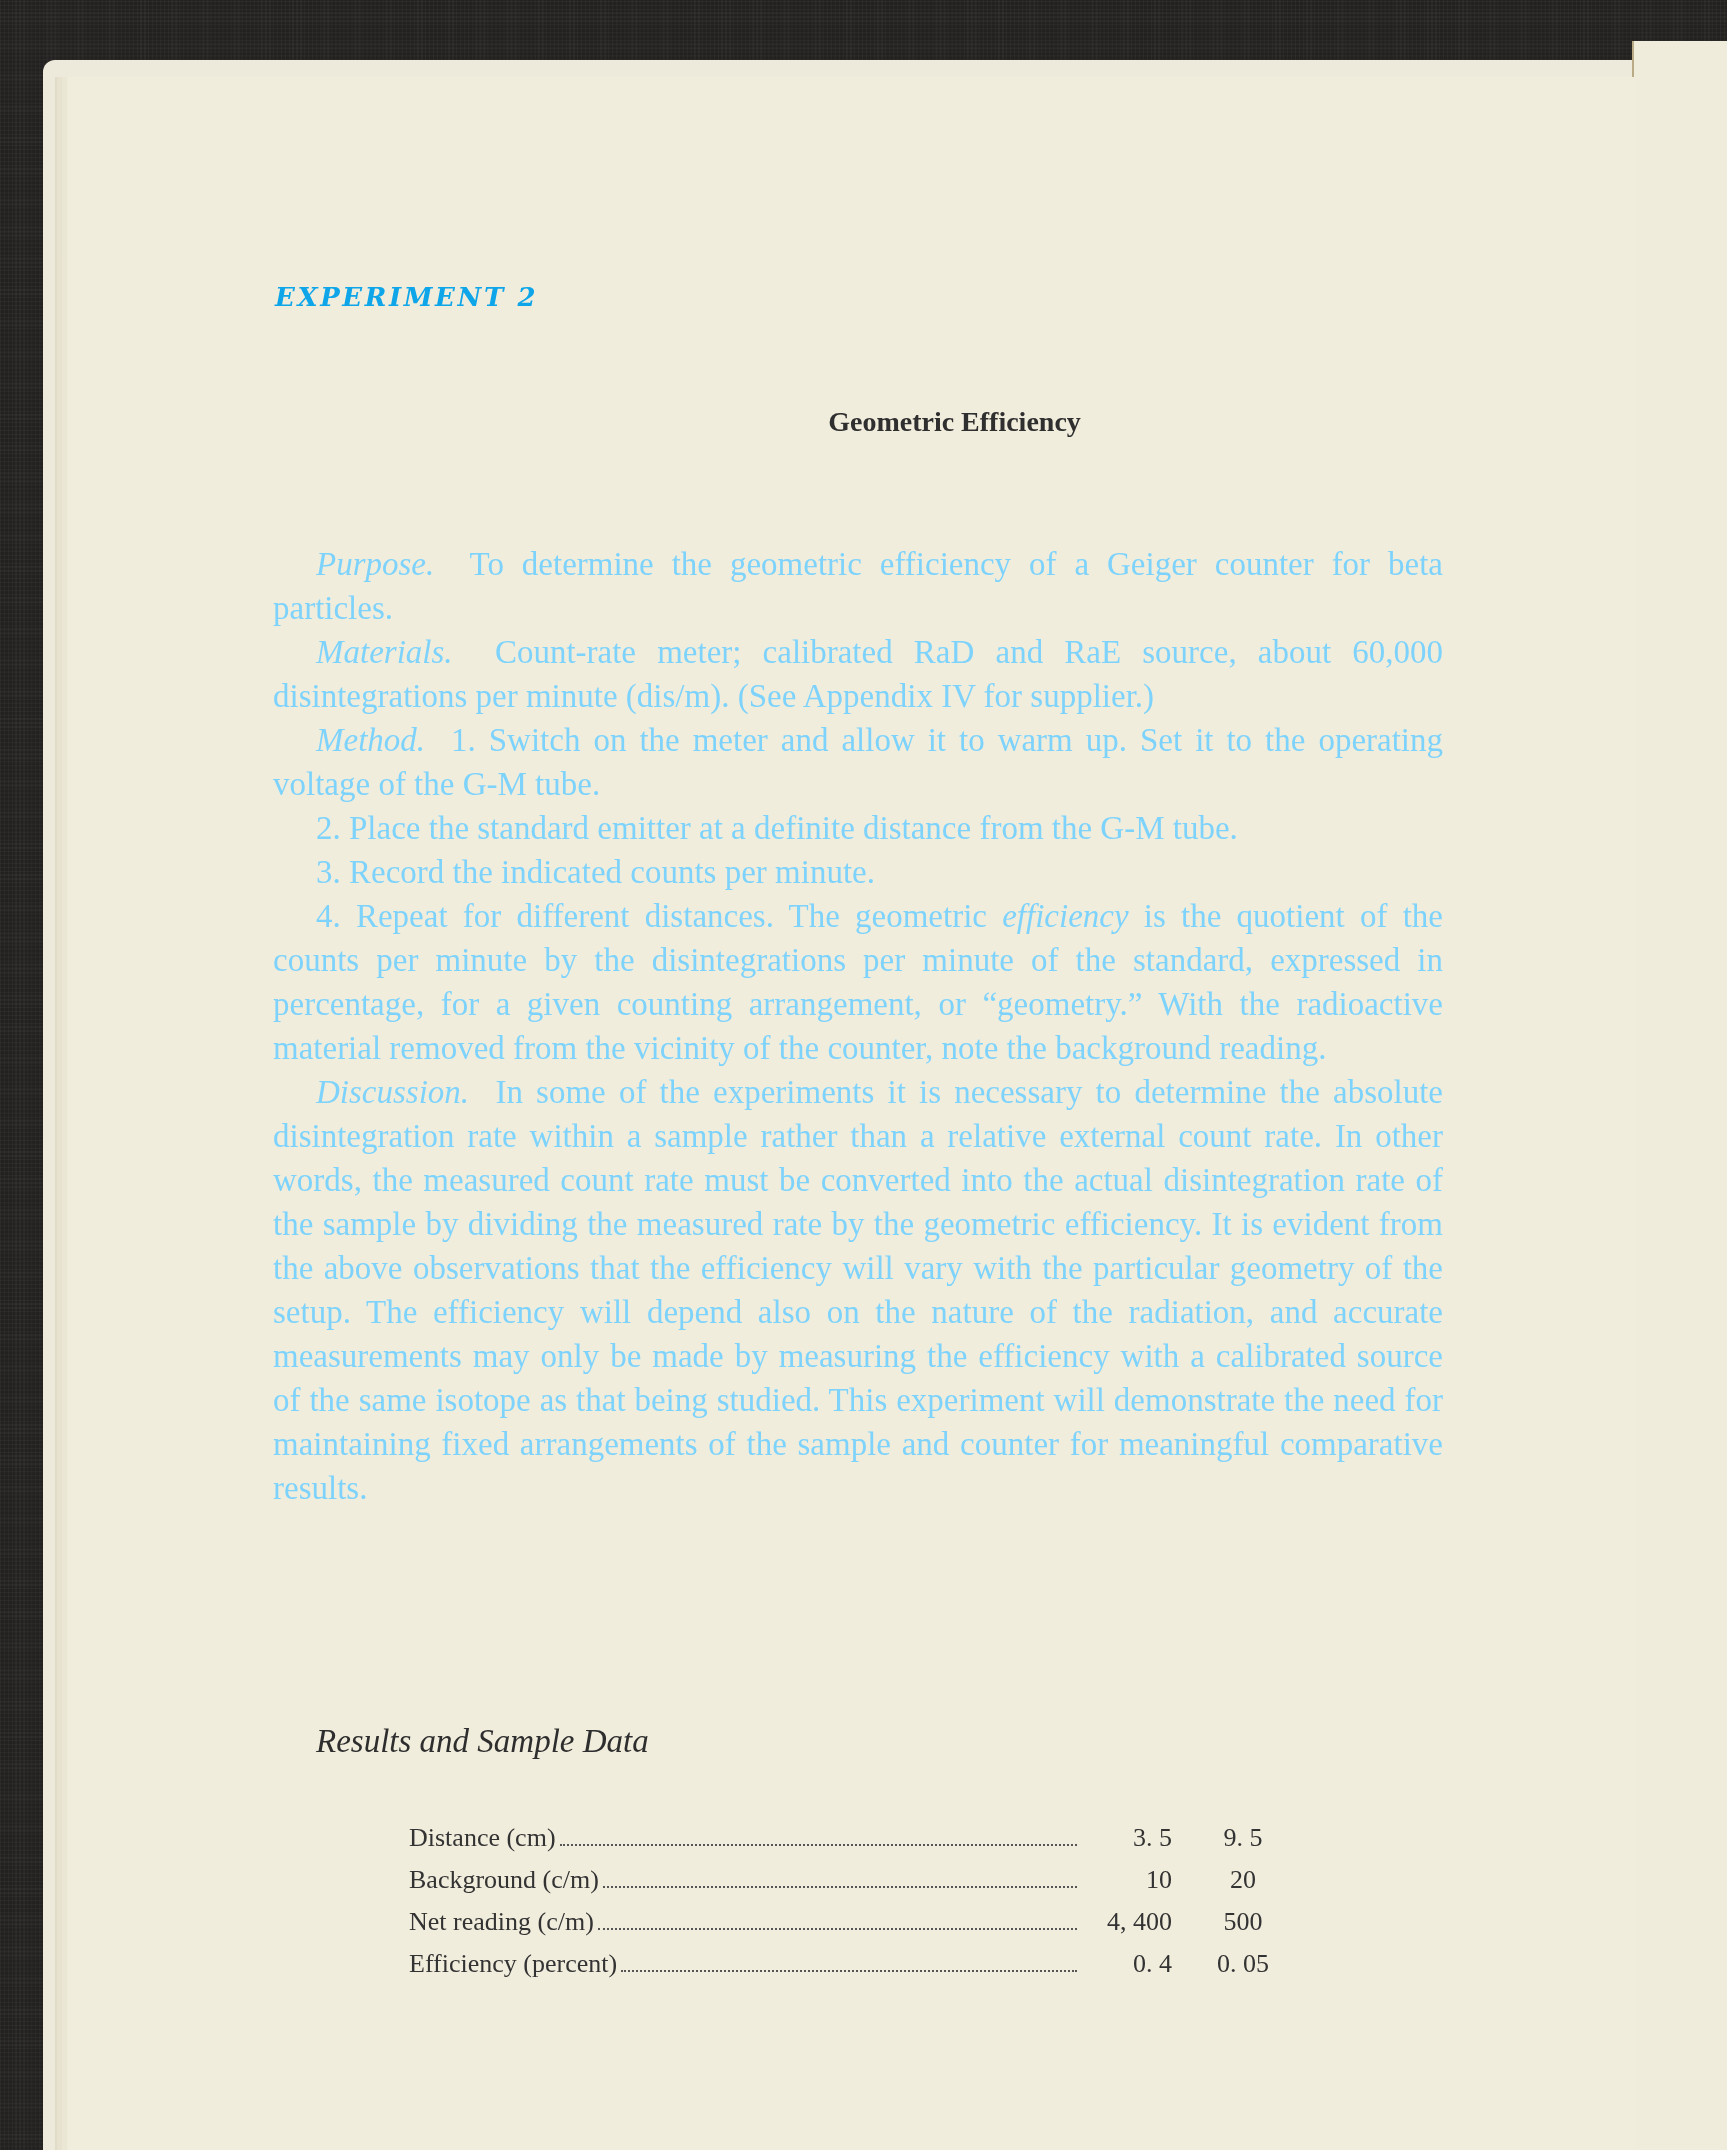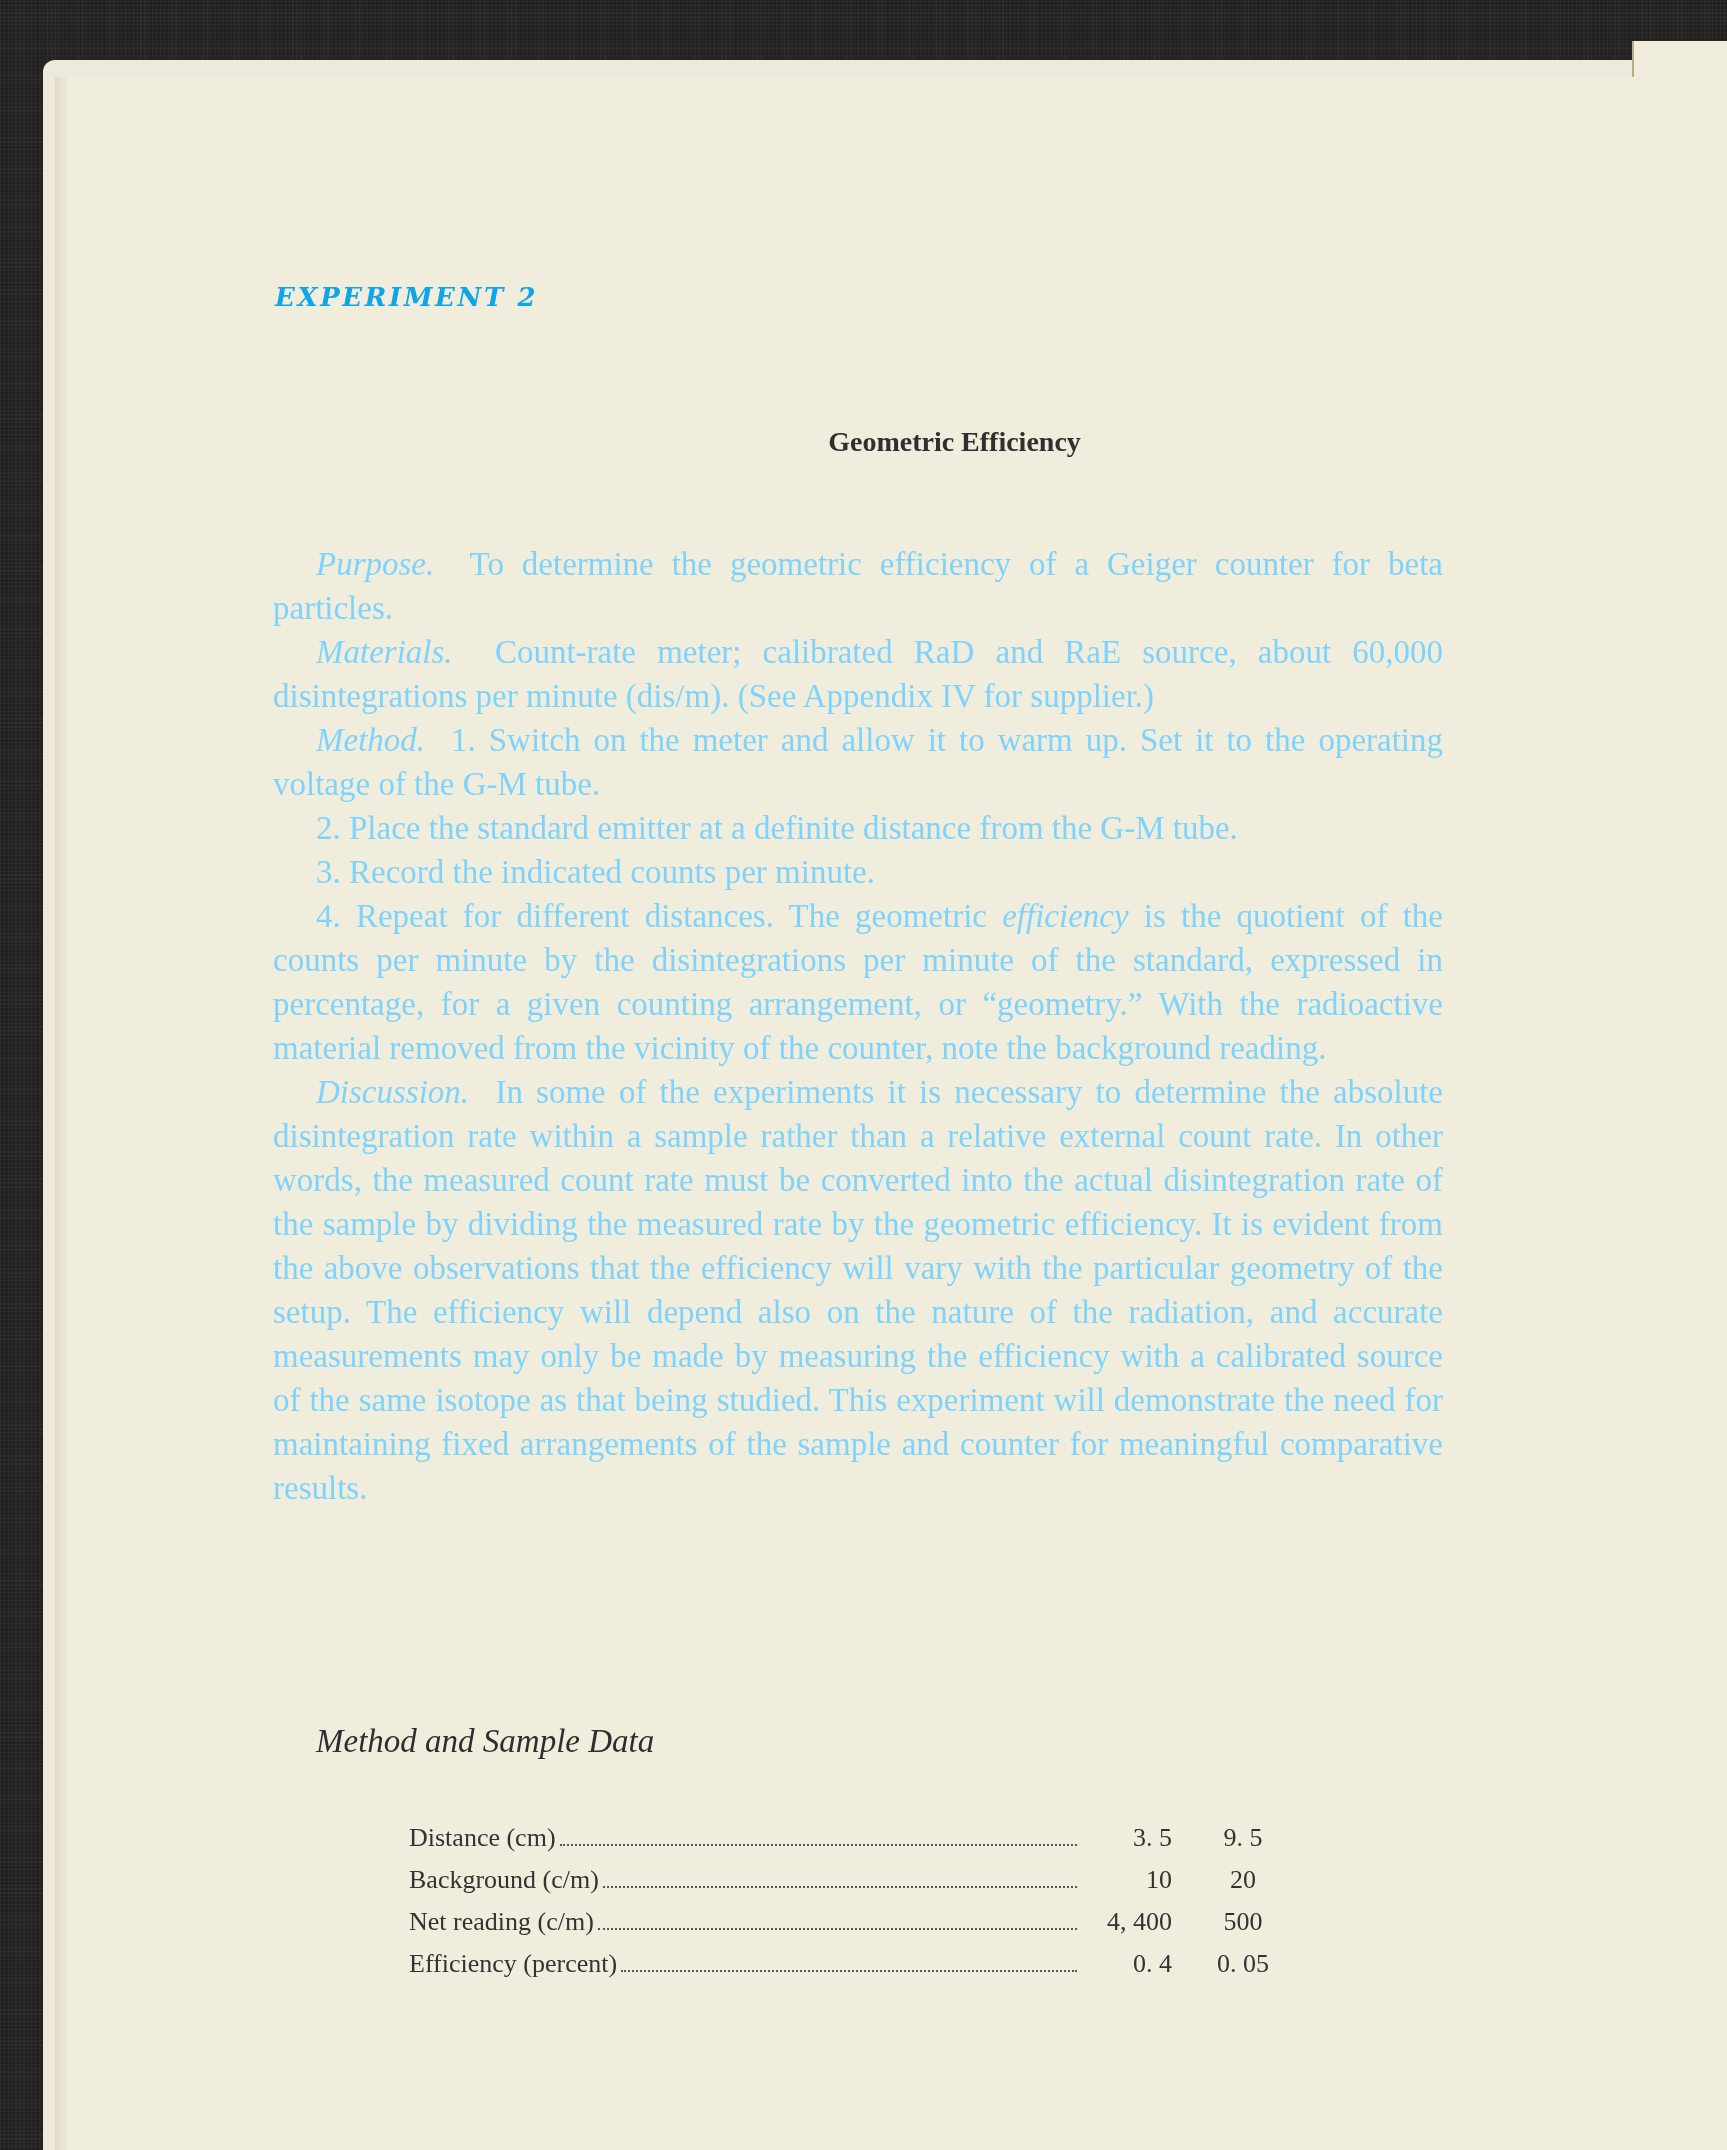--- a/index.html
+++ b/index.html
@@ -28,21 +28,21 @@
   .next-page {
     position: absolute; left: 1632px; top: 41px; width: 95px; height: 2237px;
     background: #f0ecdc; border-left: 2.2px solid #b8ab86;
   }
   .running-head {
     position: absolute; left: 275px; top: 282px;
     font-family: "DejaVu Serif", serif; font-weight: bold; font-style: italic;
     font-size: 26px; letter-spacing: 2.6px; color: #0ea5e9;
   }
   .title {
-    position: absolute; left: 0; width: 1728px; top: 426px; text-align: center;
+    position: absolute; left: 0; width: 1728px; top: 406px; text-align: center;
     font-family: "Liberation Serif", serif; font-weight: bold; font-size: 28px;
     color: #2f2f2f; padding-left: 181px; box-sizing: border-box;
   }
   .body-text {
     position: absolute; left: 273px; top: 542px; width: 1170px;
     font-family: "Liberation Serif", serif; font-size: 33px; line-height: 44px;
     text-align: justify; color: #7dd3fc;
   }
   .body-text p { margin: 0; text-indent: 43px; }
   .body-text .lead { font-style: italic; }
@@ -94,21 +94,21 @@
   </p>
   <p>
     <span>4. Repeat for different distances. The geometric </span><em>efficiency</em><span> is the quotient of the counts per minute by the disintegrations per minute of the standard, expressed in percentage, for a given counting arrangement, or “geometry.” With the radioactive material removed from the vicinity of the counter, note the background reading.</span>
   </p>
   <p>
     <span class="lead">Discussion.</span>&nbsp;
     <span>In some of the experiments it is necessary to determine the absolute disintegration rate within a sample rather than a relative external count rate. In other words, the measured count rate must be converted into the actual disintegration rate of the sample by dividing the measured rate by the geometric efficiency. It is evident from the above observations that the efficiency will vary with the particular geometry of the setup. The efficiency will depend also on the nature of the radiation, and accurate measurements may only be made by measuring the efficiency with a calibrated source of the same isotope as that being studied. This experiment will demonstrate the need for maintaining fixed arrangements of the sample and counter for meaningful comparative results.</span>
   </p>
 </div>
 
-<div class="results-heading">Method and Sample Data</div>
+<div class="results-heading">Results and Sample Data</div>
 
 <div class="data-table">
   <div class="data-row">
     <span class="label">Distance (cm)</span>
     <span class="leader"></span>
     <span class="val">3. 5</span>
     <span class="val2">9. 5</span>
   </div>
   <div class="data-row">
     <span class="label">Background (c/m)</span>

